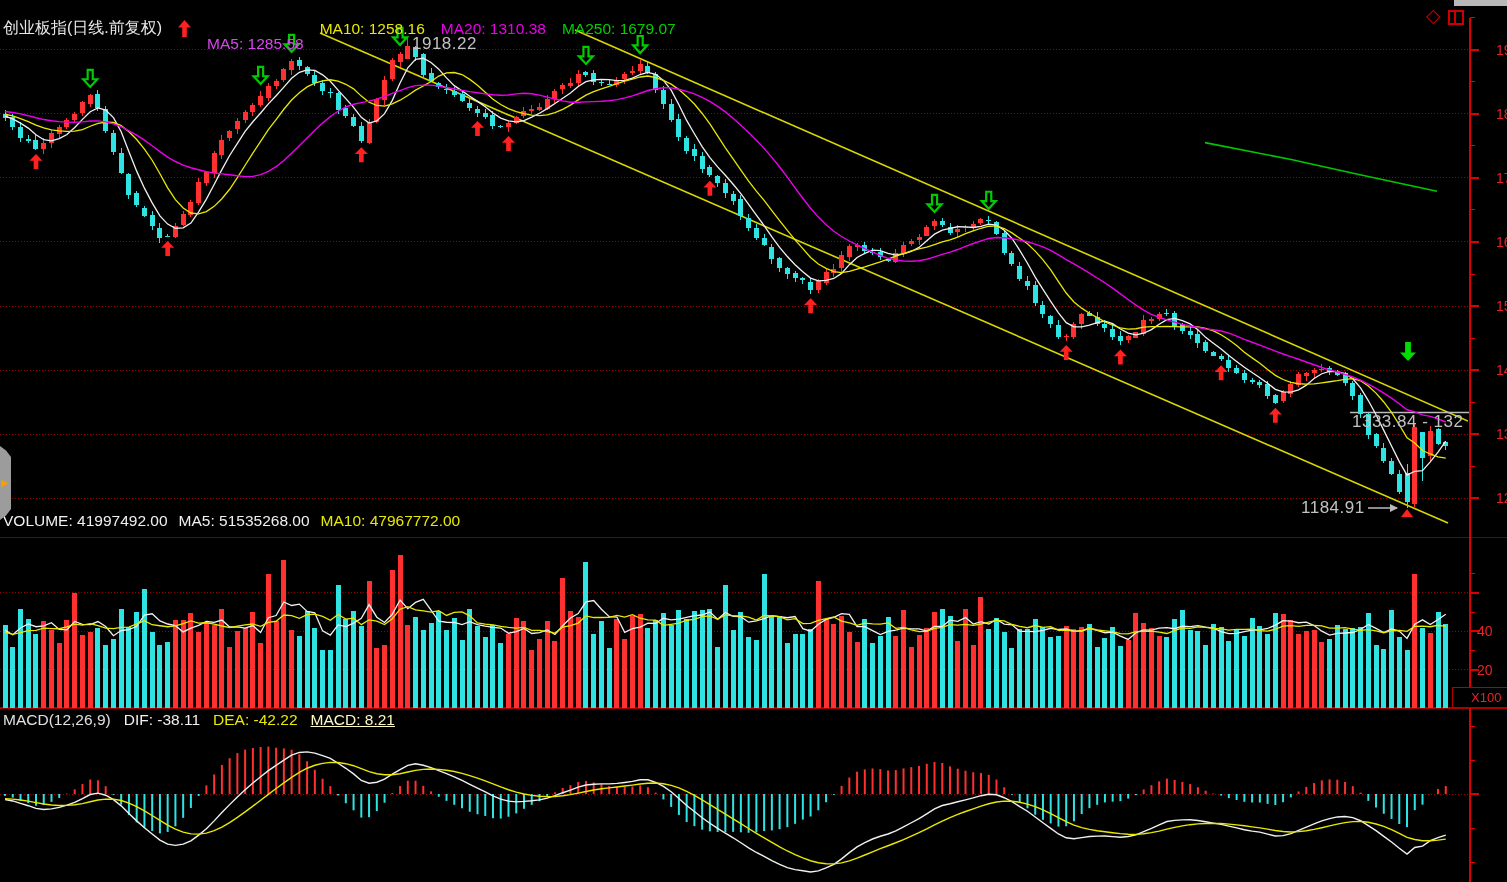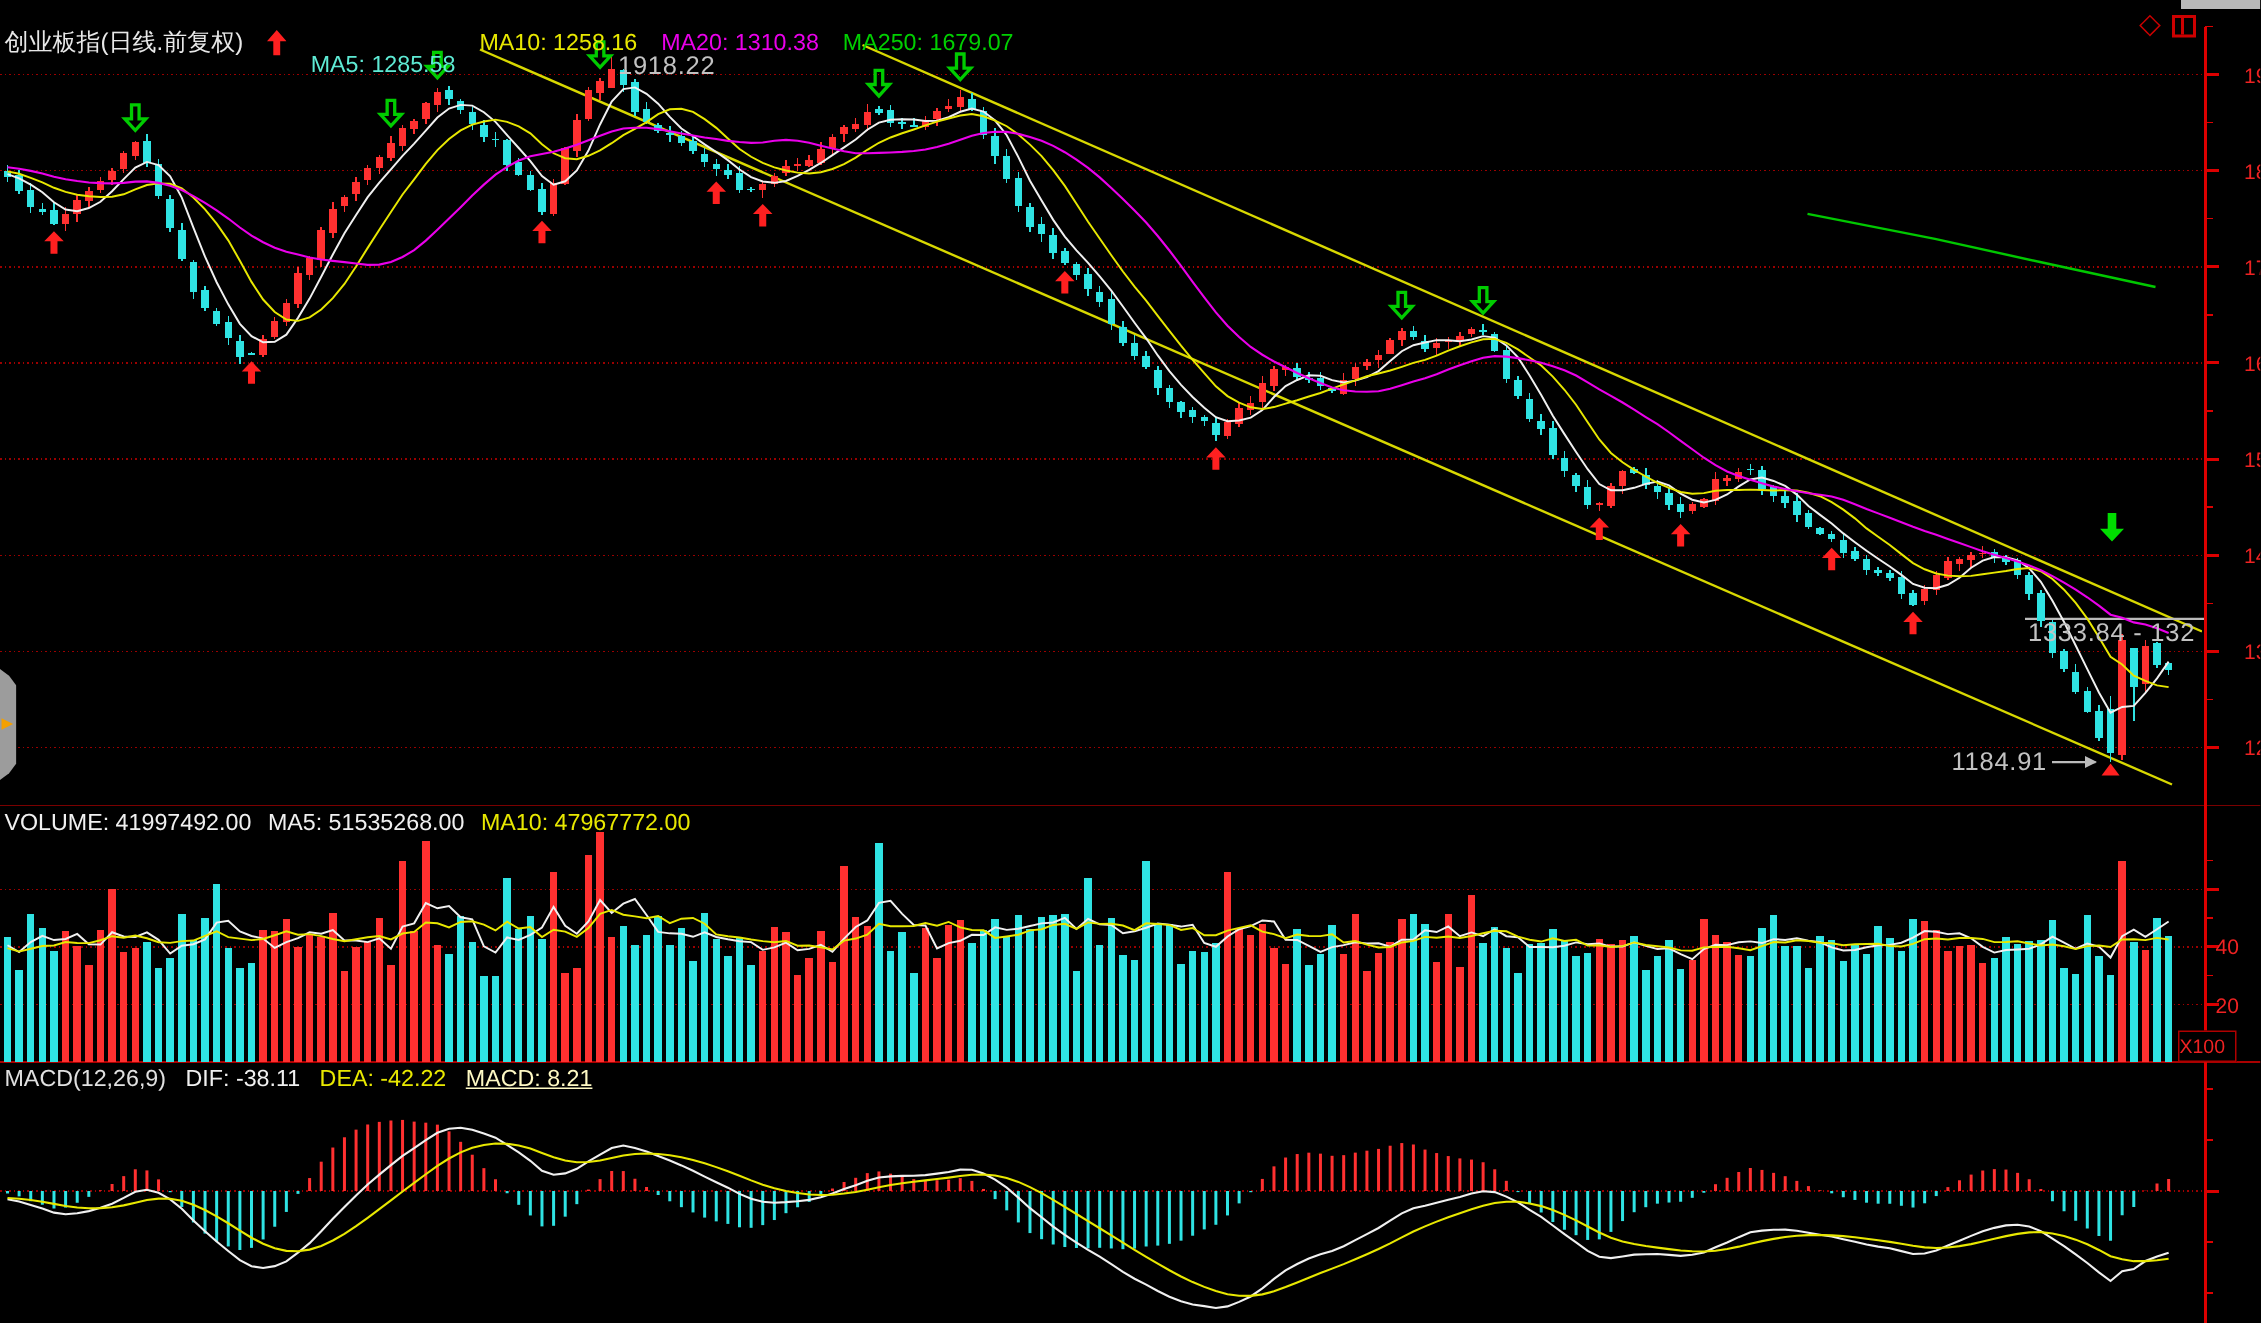--- a/index.html
+++ b/index.html
@@ -2,30 +2,30 @@
 <html><head>
 <meta charset="utf-8">
 <style>
   html,body{margin:0;padding:0;background:#000;}
   body{width:1507px;height:882px;overflow:hidden;font-family:"Liberation Sans",sans-serif;}
   #screen{position:relative;width:1507px;height:882px;background:#000;overflow:hidden;}
   #chart-svg{position:absolute;left:0;top:0;}
   .hdr{position:absolute;display:flex;align-items:center;gap:13px;white-space:nowrap;font-size:15.5px;z-index:5;}
   #main-header{left:3px;top:4px;gap:16px;}
   #main-header .title{color:#e8e8e8;font-size:16px;}
-  #vol-header{left:3px;top:540px;gap:11px;}
+  #vol-header{left:3px;top:512px;gap:11px;}
   #macd-header{left:3px;top:711px;}
   .sig{display:flex;align-items:center;}
   .ann{position:absolute;color:#c2c2c2;font-size:17px;white-space:nowrap;z-index:6;letter-spacing:0.5px;}
   #ann-peak{left:412px;top:34px;}
   #ann-range{left:1352px;top:388px;margin-top:24px;}
   #ann-low{left:1301px;top:498px;}
   .axis-label{position:absolute;color:#ee2222;font-size:14px;white-space:nowrap;z-index:4;}
-  #x100-box{position:absolute;left:1452px;top:687px;width:39px;height:21px;border:1px solid #b00000;
-    box-sizing:border-box;color:#ee2222;font-size:13px;line-height:19px;padding-left:0;z-index:6;background:#000;}
+  #x100-box{position:absolute;left:1452px;top:687px;width:56px;height:21px;border:1px solid #b00000;
+    box-sizing:border-box;color:#ee2222;font-size:13px;line-height:19px;padding-left:18px;z-index:6;background:#000;}
   #top-strip{position:absolute;left:1454px;top:0;width:53px;height:6px;background:#b8b8b8;z-index:7;}
   #icon-diamond{position:absolute;left:1426px;top:4px;color:#cc0000;font-size:19px;z-index:7;}
   #icon-layout{position:absolute;left:1448px;top:10px;width:16px;height:15px;border:2px solid #cc0000;box-sizing:border-box;z-index:7;}
   #icon-layout div{position:absolute;left:4px;top:0;bottom:0;width:2px;background:#cc0000;}
   #side-handle{position:absolute;left:0;top:446px;width:11px;height:74px;background:#9c9c9c;z-index:8;
     clip-path:polygon(0 0,55% 6%,100% 15%,100% 85%,55% 94%,0 100%);display:flex;align-items:center;}
   #side-handle span{color:#f5a000;font-size:10px;line-height:10px;margin-left:1px;}
 </style>
 </head>
 <body>
@@ -871,21 +871,21 @@
       <line x1="1470" y1="862" x2="1475" y2="862" stroke="#dd0000" stroke-width="1" shape-rendering="crispEdges"></line>
     </svg>
 
   <div class="hdr" id="main-header">
     <span class="title">创业板指(日线.前复权)</span>
     <span class="sig">
         <svg width="13" height="17" viewBox="0 0 13 17">
           <path d="M0,7.5 L6.5,0 L13,7.5 L8.8,7.5 L8.8,17 L4.2,17 L4.2,7.5 Z" fill="#ff2020"></path>
         </svg>
       </span>
-    <span style="color: #5eead4; margin-top: 31px;">MA5: 1285.58</span>
+    <span style="color: #d946ef; margin-top: 31px;">MA5: 1285.58</span>
     <span style="color: rgb(232, 232, 0);">MA10: 1258.16</span>
     <span style="color: rgb(234, 0, 234);">MA20: 1310.38</span>
     <span style="color: rgb(0, 208, 0);">MA250: 1679.07</span>
   </div>
 
   <div class="hdr" id="vol-header">
     <span style="color: rgb(240, 240, 240);">VOLUME: 41997492.00</span>
     <span style="color: rgb(240, 240, 240);">MA5: 51535268.00</span>
     <span style="color: rgb(232, 232, 0);">MA10: 47967772.00</span>
   </div>

